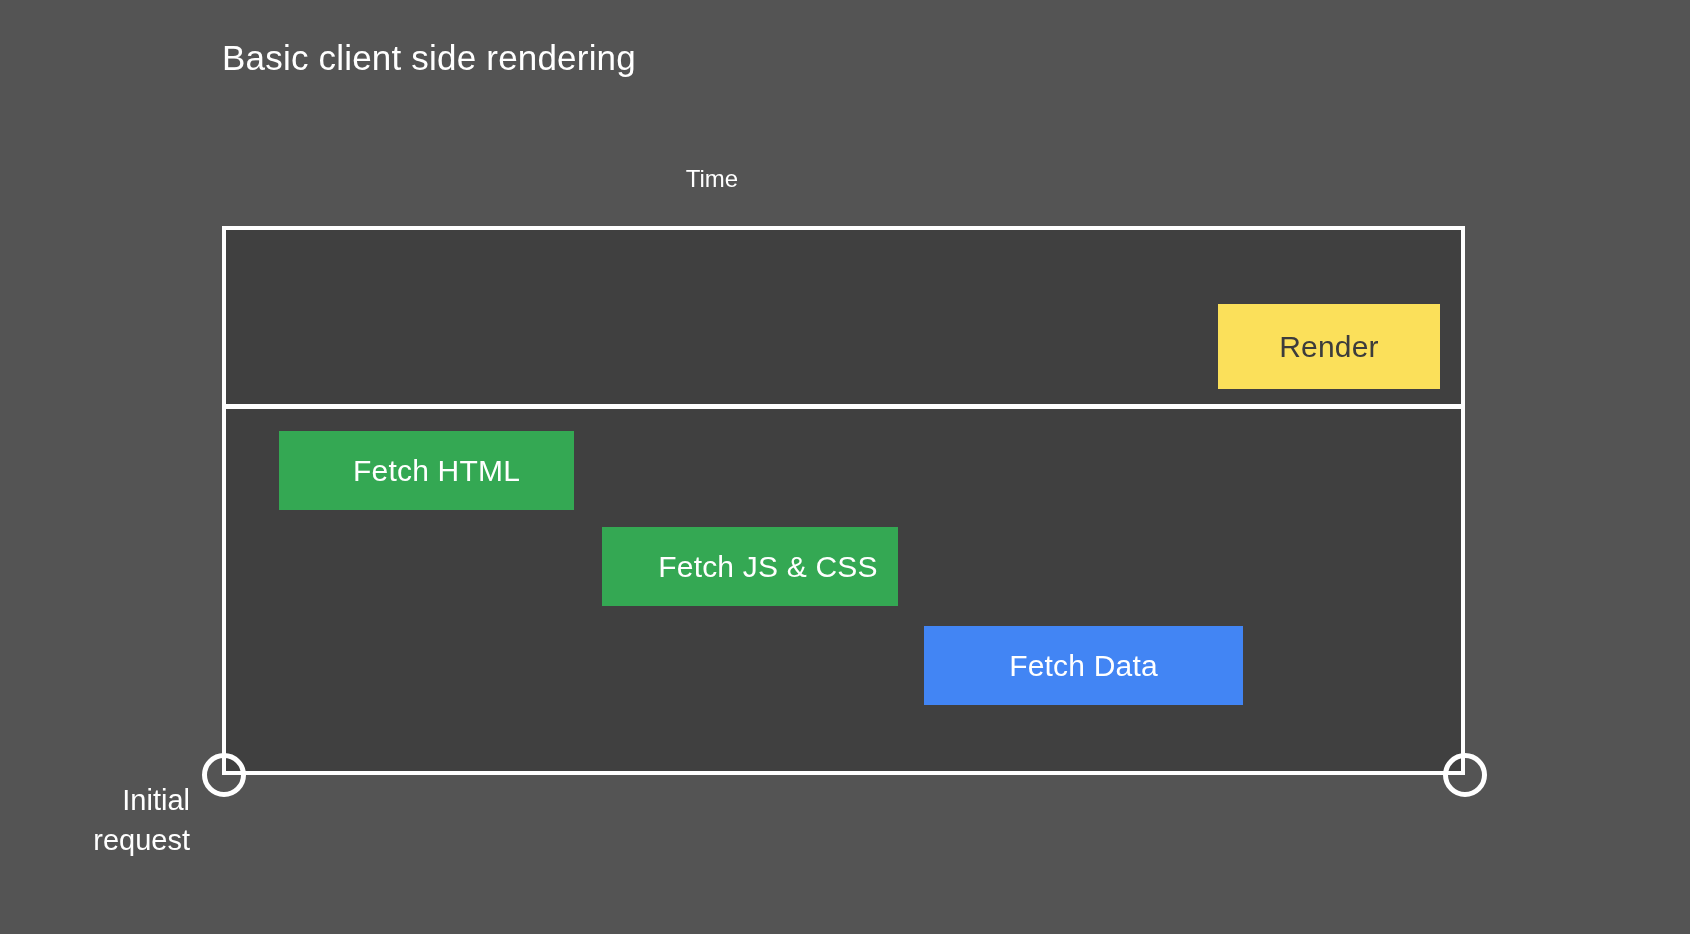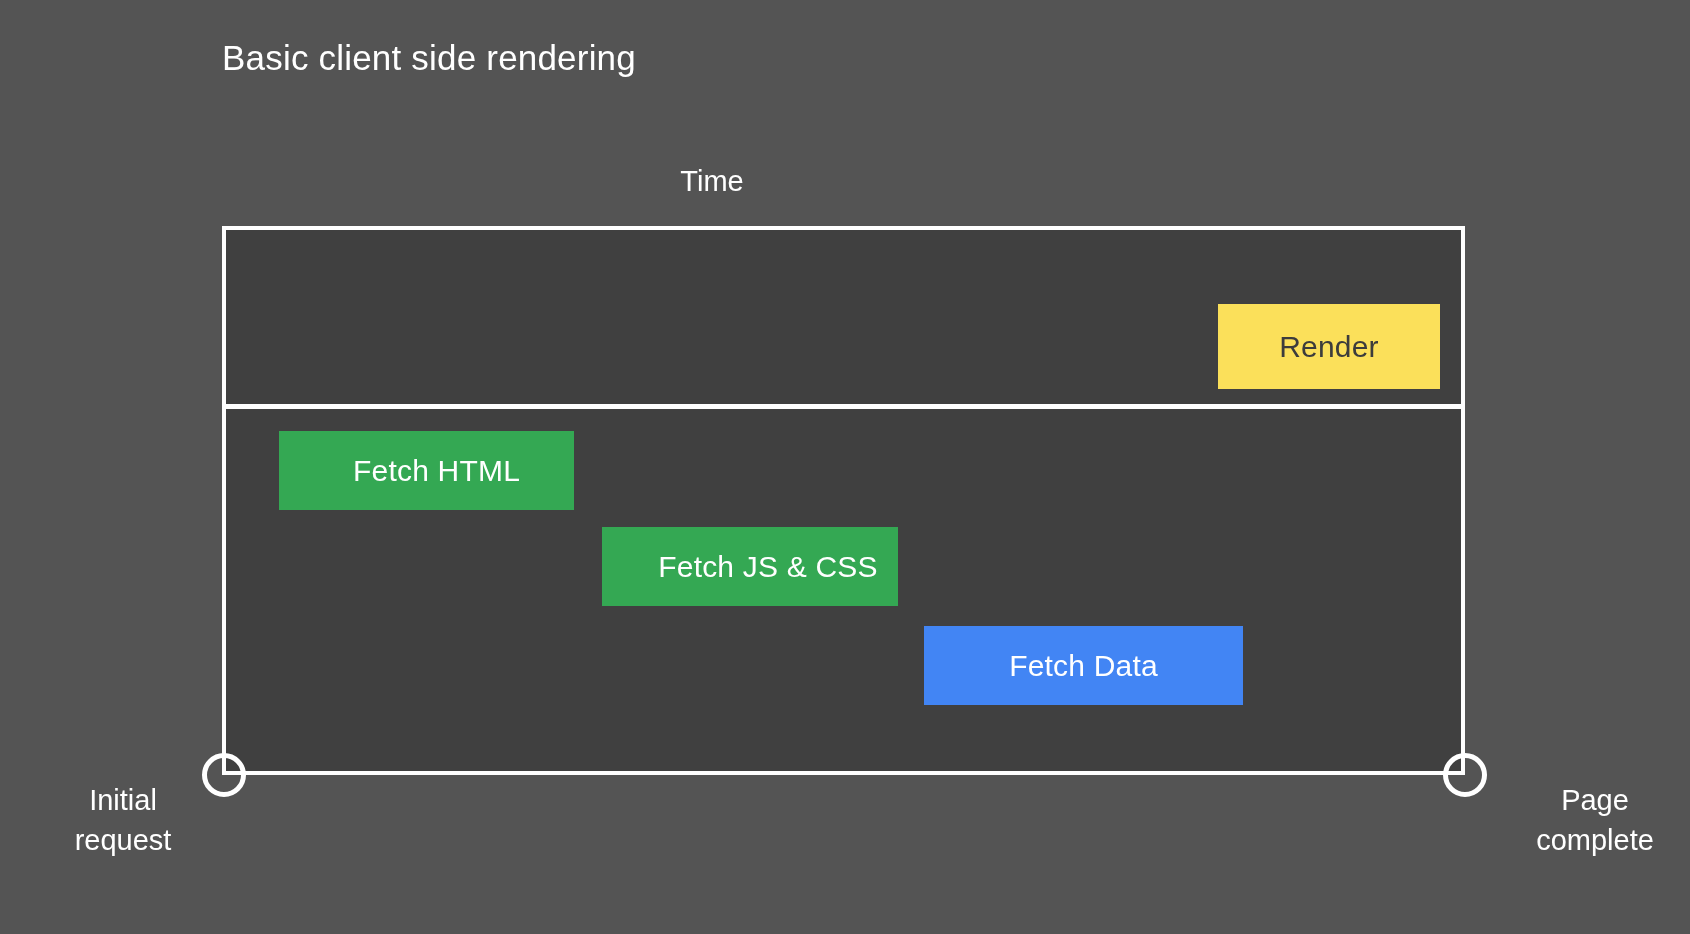--- a/index.html
+++ b/index.html
@@ -34,21 +34,21 @@
     white-space: nowrap;
   }
 
   
   #time-label {
     position: absolute;
     left: 0;
     top: 165px;
     width: 1548px;
     text-align: center;
-    font-size: 29px;
+    font-size: 24px;
     color: #ffffff;
   }
   #time-label-inner {
     position: relative;
     left: -62px;
   }
 
   
   #timeline-frame {
     position: absolute;
@@ -89,22 +89,21 @@
   .endpoint-caption {
     position: absolute;
     font-size: 29px;
     line-height: 40px;
     color: #ffffff;
     top: 780px;
   }
   #caption-start {
     left: 0px;
     width: 190px;
-    text-align: center;
-    padding-left: 28px;
+    text-align: right;
   }
   #caption-end {
     left: 1500px;
     width: 190px;
     text-align: center;
   }
   .caption-line { display: block; white-space: nowrap; }
 
   
   .task-bar {
@@ -184,18 +183,14 @@
 
   <div id="endpoint-start" class="endpoint-circle"></div>
 
   <div id="endpoint-end" class="endpoint-circle"></div>
 
   <div id="caption-start" class="endpoint-caption">
     <span class="caption-line">Initial</span>
     <span class="caption-line">request</span>
   </div>
 
-  <div id="caption-end" class="endpoint-caption">
-    <span class="caption-line">Page</span>
-    <span class="caption-line">complete</span>
-  </div>
 
 </div>
 
 </body></html>

